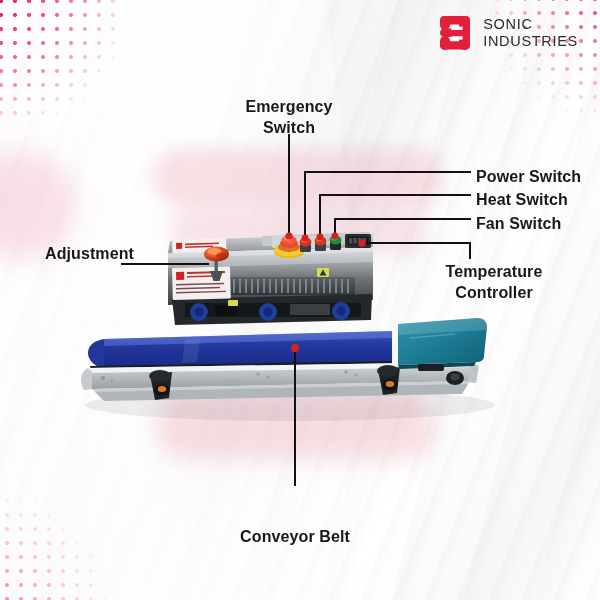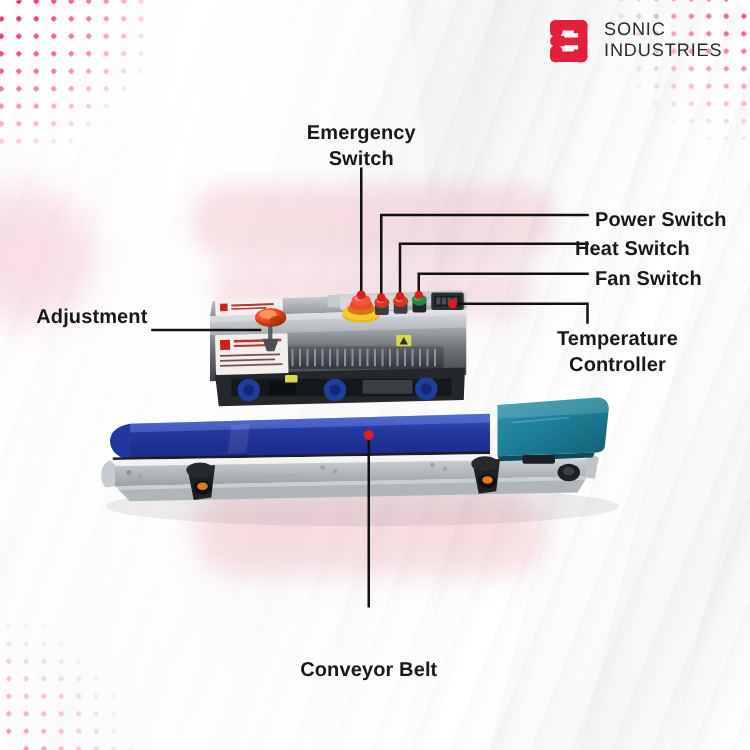--- a/index.html
+++ b/index.html
@@ -1,21 +1,21 @@
 <!DOCTYPE html>
 <html><head>
 <meta charset="utf-8">
 <style>
   html,body{margin:0;padding:0;}
   body{
     width:600px;height:600px;overflow:hidden;
     font-family:"Liberation Sans", sans-serif;
     background:#ffffff;
   }
-  #stage{position:relative;width:600px;height:600px;overflow:hidden;background:#fdfdfd;border-radius:17px;}
+  #stage{position:relative;width:600px;height:600px;overflow:hidden;background:#fdfdfd;}
 
   
   .bg-base{
     position:absolute;inset:0;
     background:
       linear-gradient(118deg,#ffffff 0%,#fcfcfd 30%,#f4f4f6 46%,#fbfbfc 56%,#ffffff 72%,#f7f7f9 88%,#ffffff 100%);
   }
   .bg-streaks{
     position:absolute;inset:-20%;
     background:repeating-linear-gradient(111deg,
@@ -388,34 +388,34 @@
 
   <div class="lbl center" style="left:189px;top:96px;width:200px;">
     <div>Emergency</div>
     <div>Switch</div>
   </div>
 
   <div class="lbl left" style="left:476px;top:166px;">
     <div>Power Switch</div>
   </div>
 
-  <div class="lbl left" style="left:460px;top:189px;">
+  <div class="lbl left" style="left:476px;top:189px;">
     <div>Heat Switch</div>
   </div>
 
   <div class="lbl left" style="left:476px;top:213px;">
     <div>Fan Switch</div>
   </div>
 
   <div class="lbl center" style="left:420px;top:261px;width:148px;">
     <div>Temperature</div>
     <div>Controller</div>
   </div>
 
-  <div class="lbl right" style="left:0px;top:243px;width:118px;">
+  <div class="lbl right" style="left:16px;top:243px;width:118px;">
     <div>Adjustment</div>
   </div>
 
   <div class="lbl center" style="left:195px;top:490px;width:200px;margin-top:36px;">
     <div>Conveyor Belt</div>
   </div>
 
 </div>
 
 </body></html>

